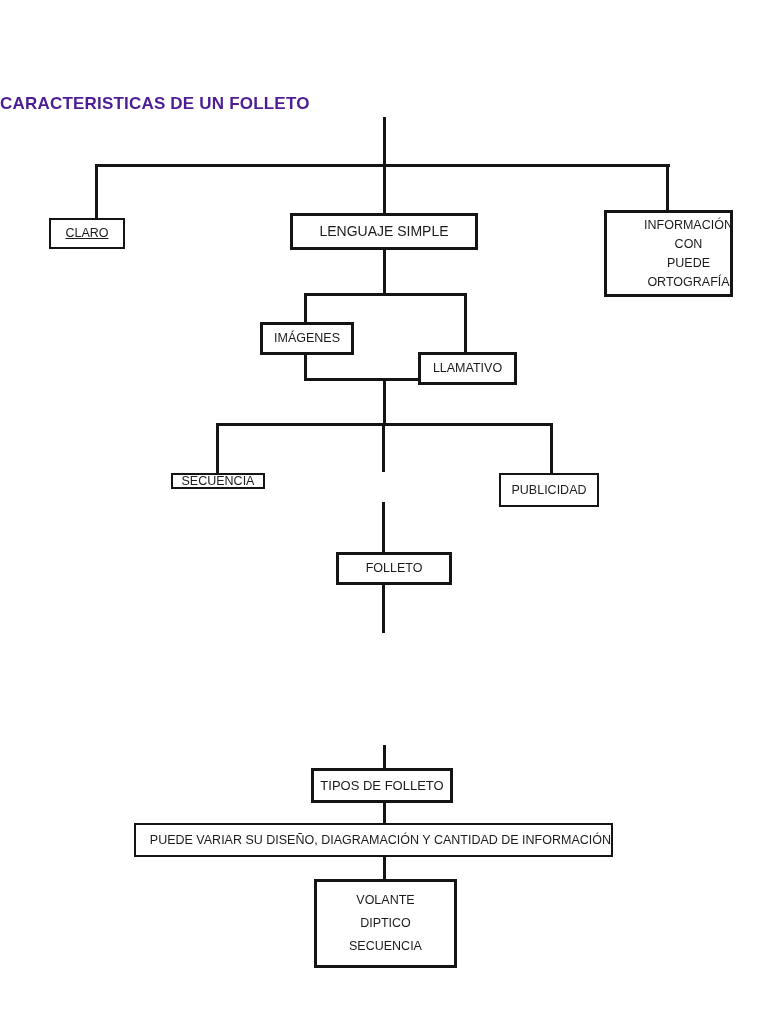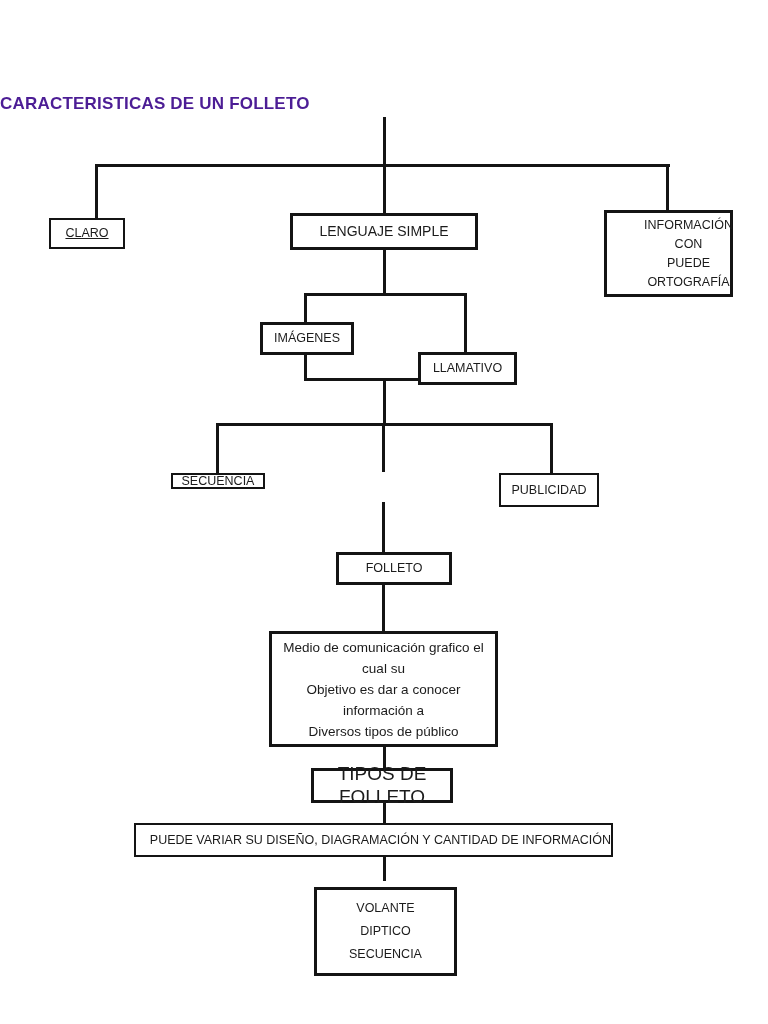--- a/index.html
+++ b/index.html
@@ -69,23 +69,23 @@
   .n-claro      { left: 49px;  top: 218px; width: 76px;  height: 31px; border-width: 2.5px; text-decoration: underline; }
   .n-lenguaje   { left: 290px; top: 213px; width: 188px; height: 37px; font-size: 14px; }
   .n-info       { left: 604px; top: 210px; width: 129px; height: 87px; flex-direction: column; font-size: 12.5px; line-height: 19px; padding-left: 40px; }
   .n-imagenes   { left: 260px; top: 322px; width: 94px;  height: 33px; }
   .n-llamativo  { left: 418px; top: 322px; width: 99px;  height: 33px; margin-top: 30px; }
   .n-secuencia  { left: 171px; top: 473px; width: 94px;  height: 16px; border-width: 2.5px; }
   .n-esquemas   { left: 336px; top: 469px; width: 95px;  height: 35px; }
   .n-publicidad { left: 499px; top: 473px; width: 100px; height: 34px; border-width: 2.5px; justify-content: center; }
   .n-folleto    { left: 336px; top: 552px; width: 116px;  height: 33px; }
   .n-definicion { left: 269px; top: 631px; width: 229px; height: 116px; flex-direction: column; font-size: 13.5px; line-height: 21px; font-weight: 400; }
-  .n-tipos      { left: 311px; top: 768px; width: 142px; height: 35px; font-size: 19px; }
+  .n-tipos      { left: 311px; top: 768px; width: 142px; height: 35px; font-size: 13px; }
   .n-wide       { left: 134px; top: 823px; width: 479px; height: 34px; border-width: 2.5px; font-size: 12.5px; justify-content: flex-end; }
-  .n-lista      { left: 314px; top: 879px; width: 143px; height: 89px; flex-direction: column; justify-content: flex-start; padding-top: 7px; line-height: 23px; font-size: 12.5px; margin-top: 8px; }
+  .n-lista      { left: 314px; top: 879px; width: 143px; height: 89px; flex-direction: column; justify-content: flex-start; padding-top: 7px; line-height: 23px; font-size: 12.5px; }
 </style>
 </head>
 <body>
 
 <div class="canvas">
 
   <div class="title">CARACTERISTICAS DE UN FOLLETO</div>
 
   <div class="line l-title-drop"></div>
   <div class="line l-top-h"></div>
@@ -137,27 +137,20 @@
 
 
   <div class="node n-publicidad">
     <span>PUBLICIDAD</span>
   </div>
 
   <div class="node n-folleto">
     <span>FOLLETO</span>
   </div>
 
-  <div class="node n-definicion">
-    <div>Medio de comunicación grafico el</div>
-    <div>cual su</div>
-    <div>Objetivo es dar a conocer</div>
-    <div>información a</div>
-    <div>Diversos tipos de público</div>
-  </div>
 
   <div class="node n-tipos">
     <span>TIPOS DE FOLLETO</span>
   </div>
 
   <div class="node n-wide">
     <span>PUEDE VARIAR SU DISEÑO, DIAGRAMACIÓN Y CANTIDAD DE INFORMACIÓN</span>
   </div>
 
   <div class="node n-lista">

